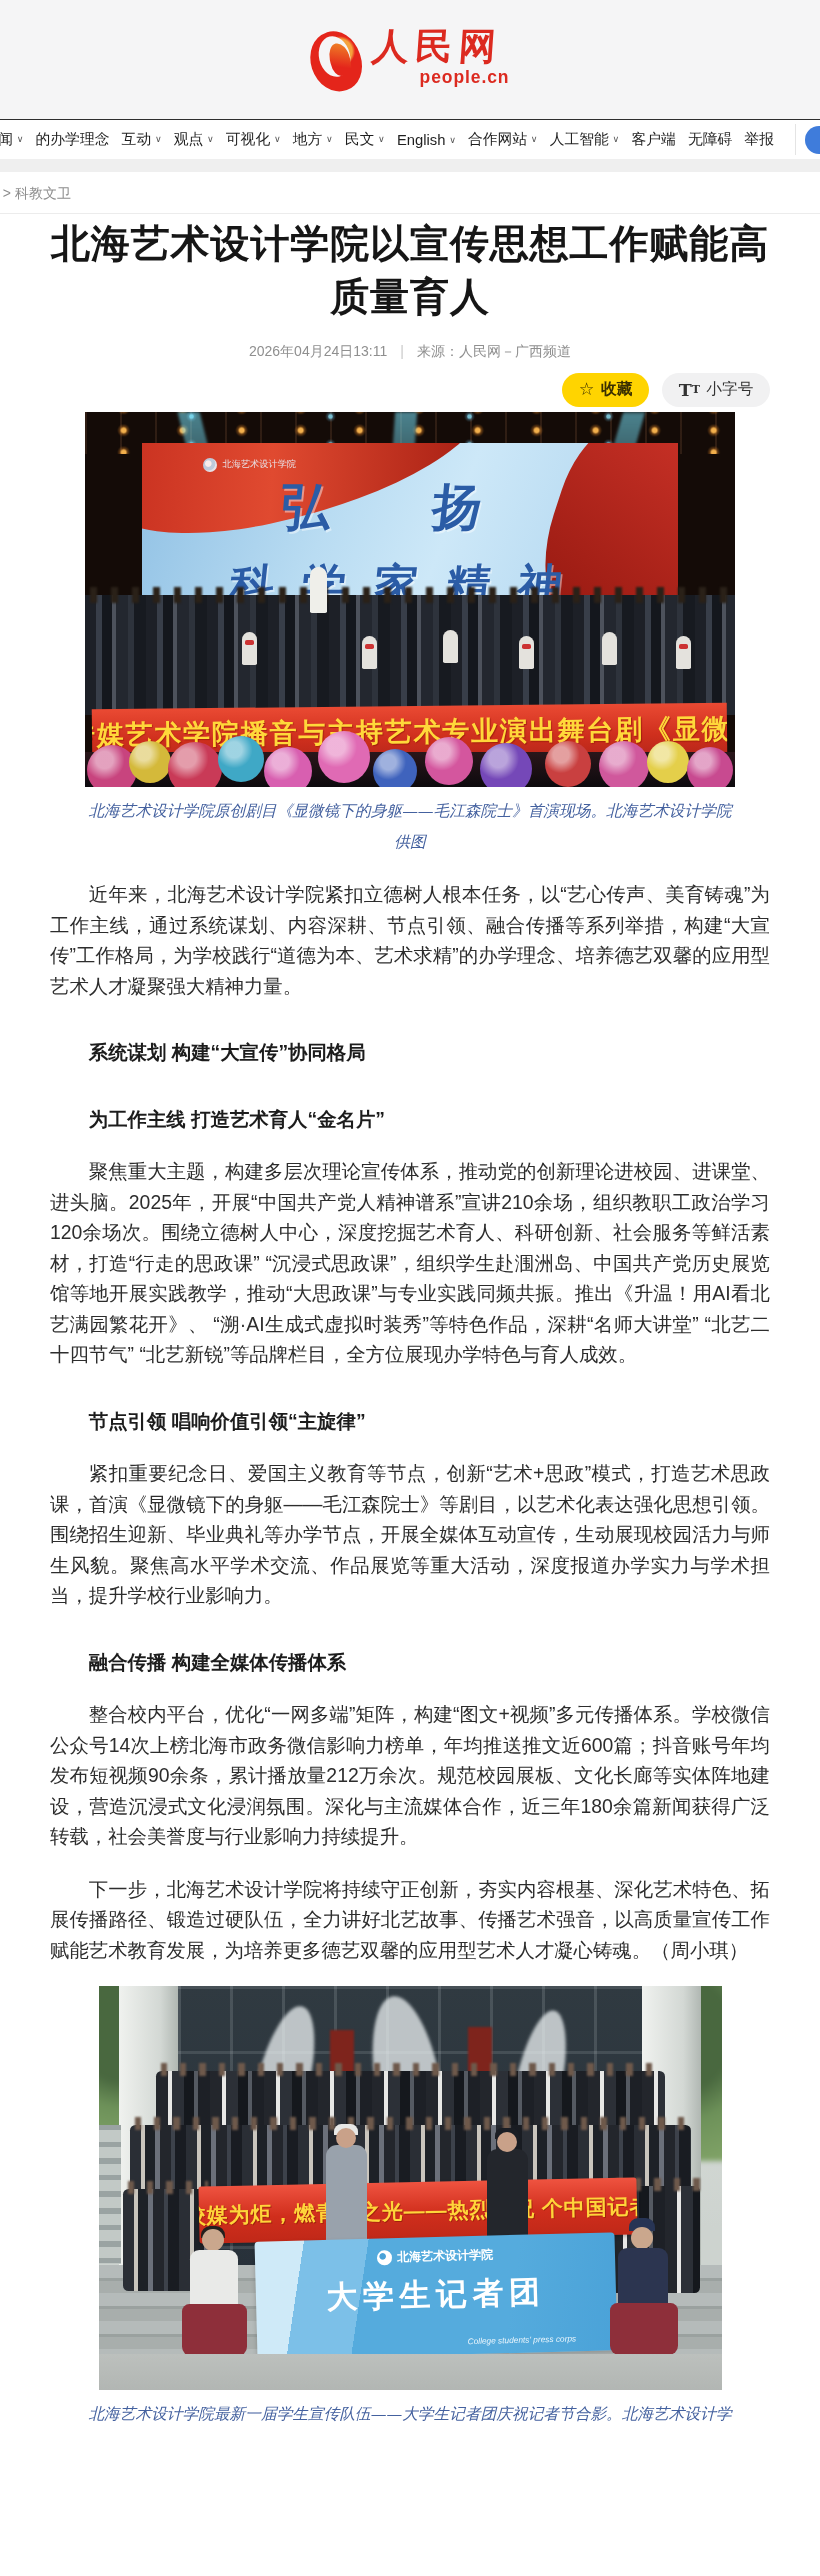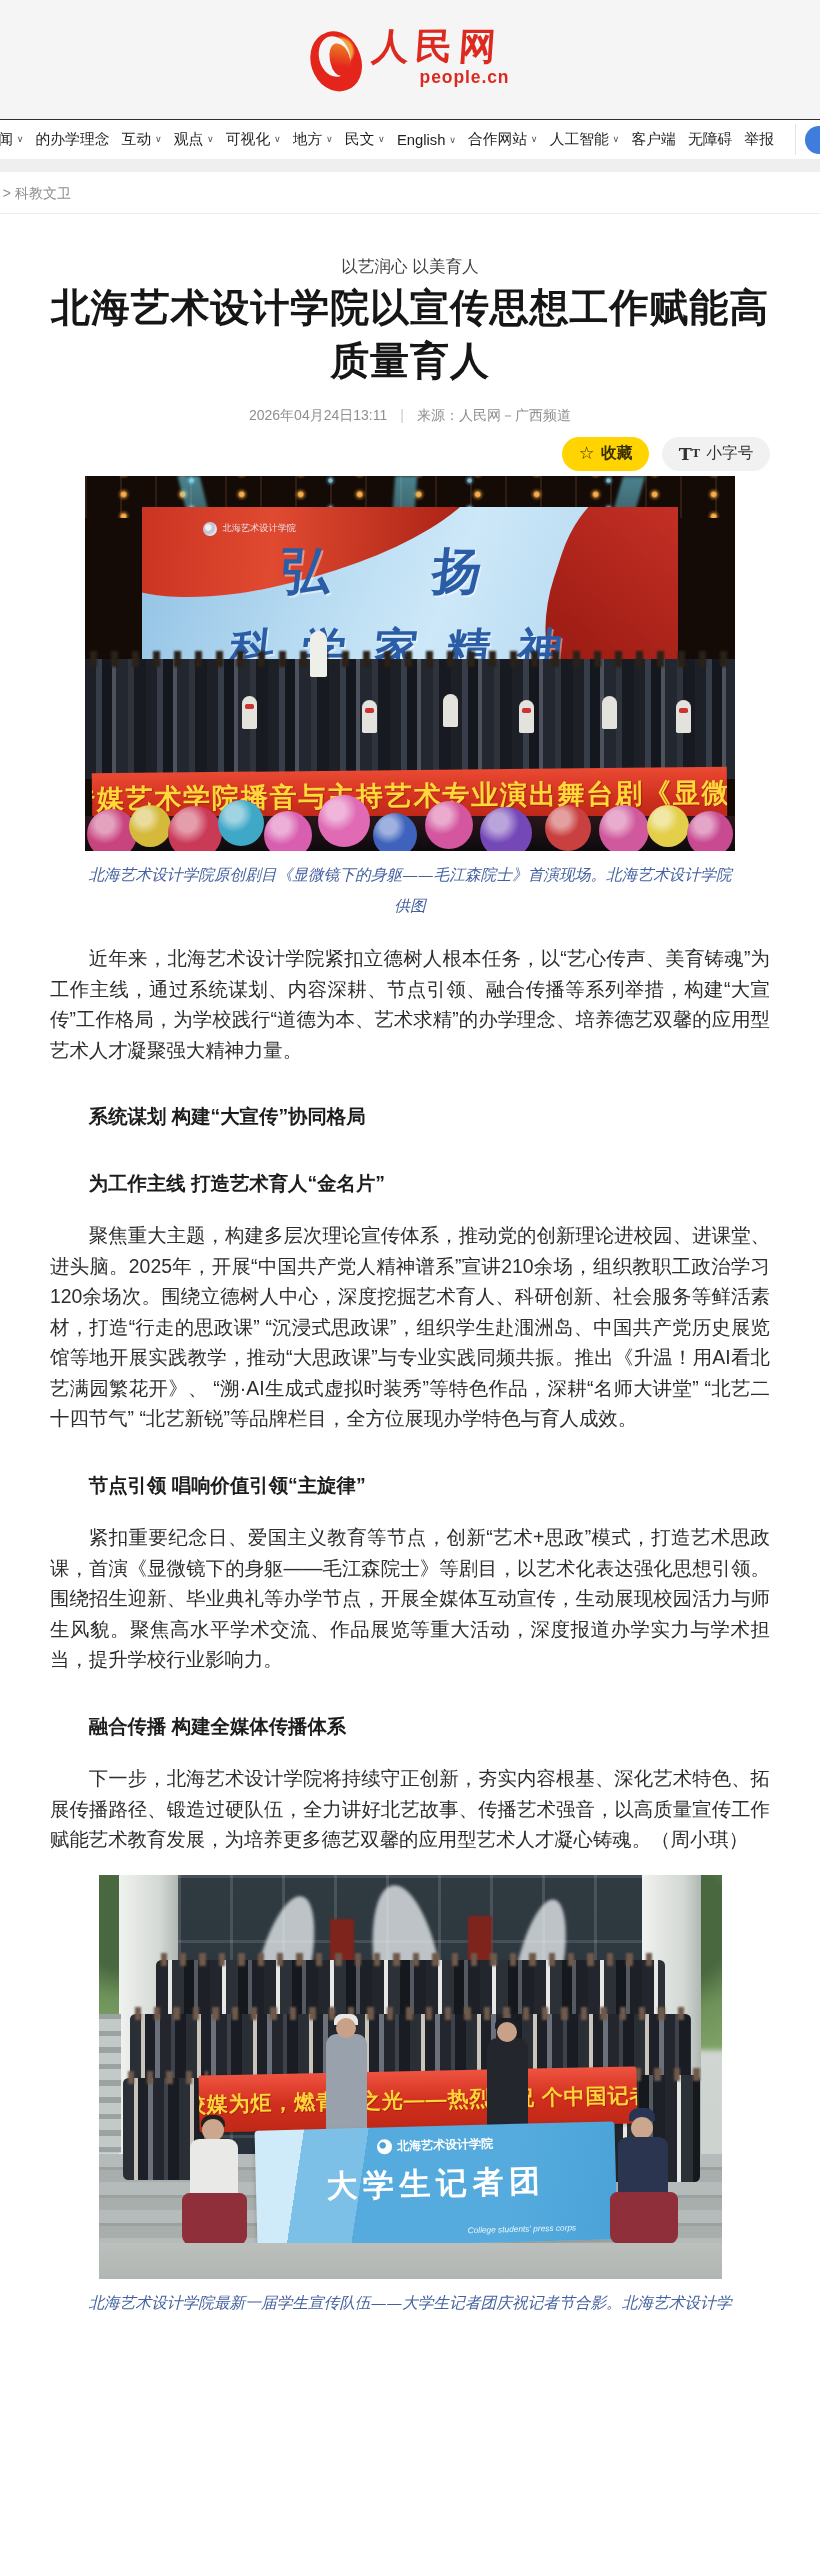--- a/index.html
+++ b/index.html
@@ -210,21 +210,20 @@
   <div class="nav-sep-line"></div>
   <div class="nav-circle"></div>
 </div>
 <div class="nav-substrip"></div>
 <div class="breadcrumb">
   <span>&gt;</span>
   <span>科教文卫</span>
 </div>
 
 <div class="article">
-  <div class="kicker">以艺润心 以美育人</div>
   <h1 class="title">北海艺术设计学院以宣传思想工作赋能高质量育人</h1>
   <div class="meta">
     <span>2026年04月24日13:11</span>
     <span class="sep">|</span>
     <span>来源：人民网－广西频道</span>
   </div>
   <div class="toolbar">
     <div class="pill pill-collect">
       <span class="star">☆</span>
       <span>收藏</span>
@@ -282,20 +281,21 @@
     <div>供图</div>
   </div>
 
   <p class="section-p">近年来，北海艺术设计学院紧扣立德树人根本任务，以“艺心传声、美育铸魂”为工作主线，通过系统谋划、内容深耕、节点引领、融合传播等系列举措，构建“大宣传”工作格局，为学校践行“道德为本、艺术求精”的办学理念、培养德艺双馨的应用型艺术人才凝聚强大精神力量。</p>
   <p class="section-h">系统谋划 构建“大宣传”协同格局</p>
   <p class="section-h">为工作主线 打造艺术育人“金名片”</p>
   <p class="section-p">聚焦重大主题，构建多层次理论宣传体系，推动党的创新理论进校园、进课堂、进头脑。2025年，开展“中国共产党人精神谱系”宣讲210余场，组织教职工政治学习120余场次。围绕立德树人中心，深度挖掘艺术育人、科研创新、社会服务等鲜活素材，打造“行走的思政课” “沉浸式思政课”，组织学生赴涠洲岛、中国共产党历史展览馆等地开展实践教学，推动“大思政课”与专业实践同频共振。推出《升温！用AI看北艺满园繁花开》、 “溯·AI生成式虚拟时装秀”等特色作品，深耕“名师大讲堂” “北艺二十四节气” “北艺新锐”等品牌栏目，全方位展现办学特色与育人成效。</p>
   <p class="section-h">节点引领 唱响价值引领“主旋律”</p>
   <p class="section-p">紧扣重要纪念日、爱国主义教育等节点，创新“艺术+思政”模式，打造艺术思政课，首演《显微镜下的身躯——毛江森院士》等剧目，以艺术化表达强化思想引领。围绕招生迎新、毕业典礼等办学节点，开展全媒体互动宣传，生动展现校园活力与师生风貌。聚焦高水平学术交流、作品展览等重大活动，深度报道办学实力与学术担当，提升学校行业影响力。</p>
   <p class="section-h">融合传播 构建全媒体传播体系</p>
+  <p class="section-p">整合校内平台，优化“一网多端”矩阵，构建“图文+视频”多元传播体系。学校微信公众号14次上榜北海市政务微信影响力榜单，年均推送推文近600篇；抖音账号年均发布短视频90余条，累计播放量212万余次。规范校园展板、文化长廊等实体阵地建设，营造沉浸式文化浸润氛围。深化与主流媒体合作，近三年180余篇新闻获得广泛转载，社会美誉度与行业影响力持续提升。</p>
   <p class="section-p">下一步，北海艺术设计学院将持续守正创新，夯实内容根基、深化艺术特色、拓展传播路径、锻造过硬队伍，全力讲好北艺故事、传播艺术强音，以高质量宣传工作赋能艺术教育发展，为培养更多德艺双馨的应用型艺术人才凝心铸魂。（周小琪）</p>
 
   <div class="photo2">
     <div class="p2-facade"></div>
     <div class="p2-green" style="left:-28px; top:-28px; width:139px; height:175px;"></div>
     <div class="p2-green" style="right:-28px; top:-37px; width:129px; height:212px;"></div>
     <div class="p2-glass"></div>
     <div class="p2-refl" style="left:157px; top:18.5px; width:52px; height:166px; border-radius:50%; transform:rotate(14deg);"></div>
     <div class="p2-refl" style="left:277px; top:9.2px; width:65px; height:185px; border-radius:50%; transform:rotate(-10deg);"></div>
     <div class="p2-refl" style="left:416px; top:23px; width:46px; height:157px; border-radius:50%; transform:rotate(12deg);"></div>

